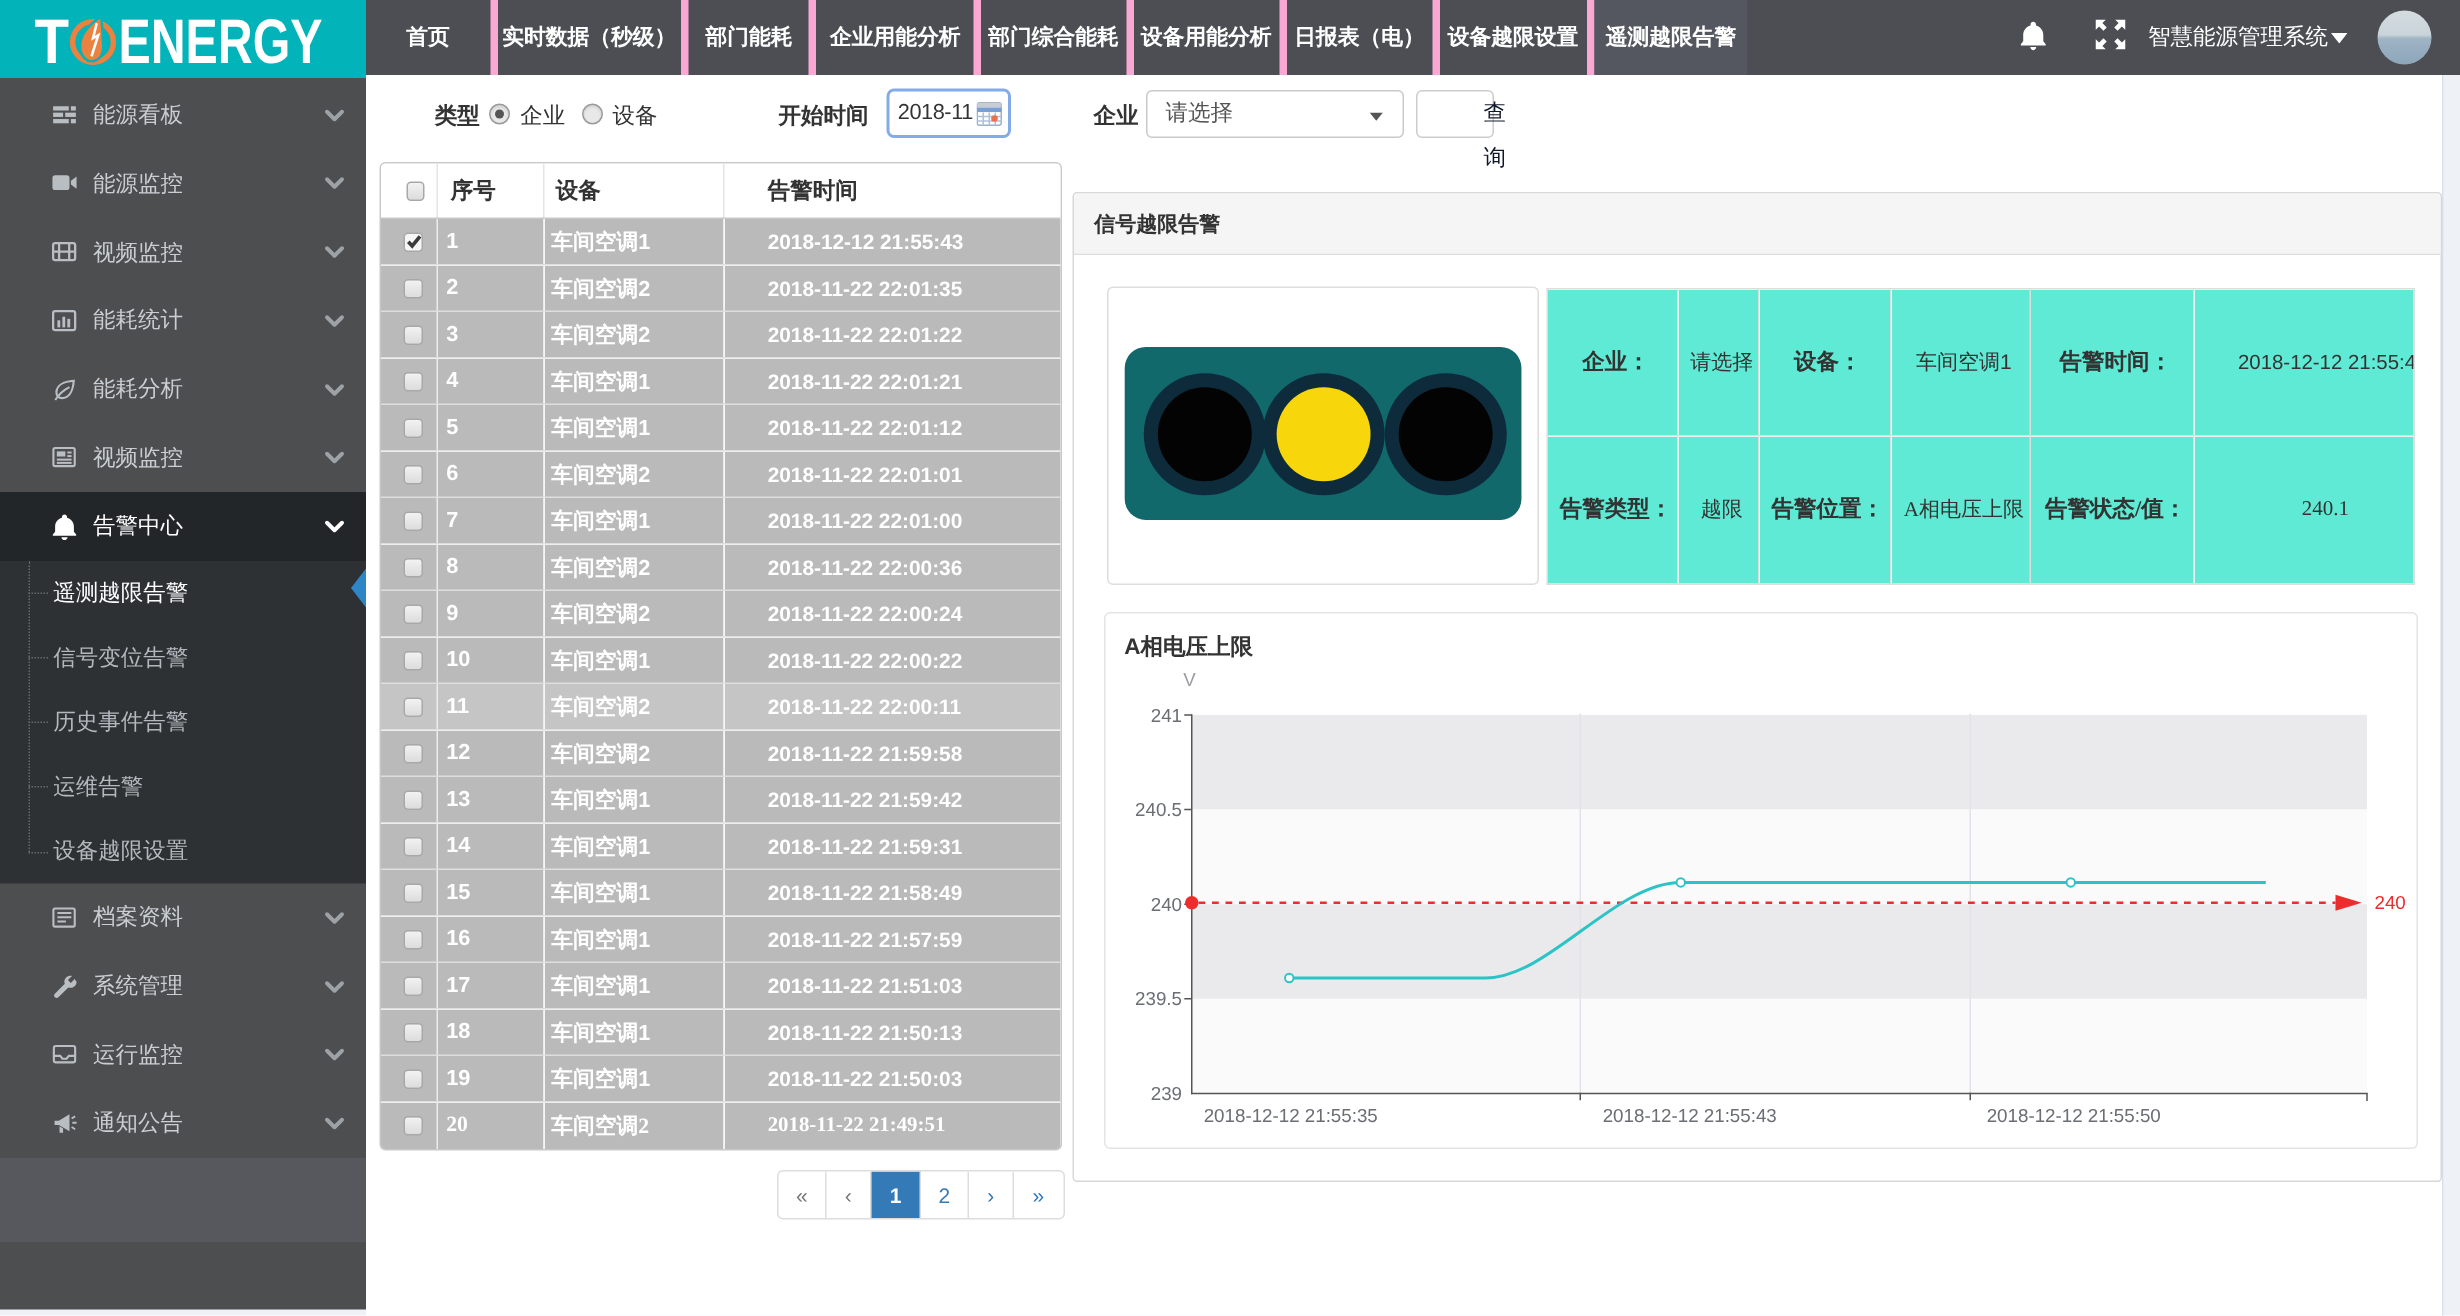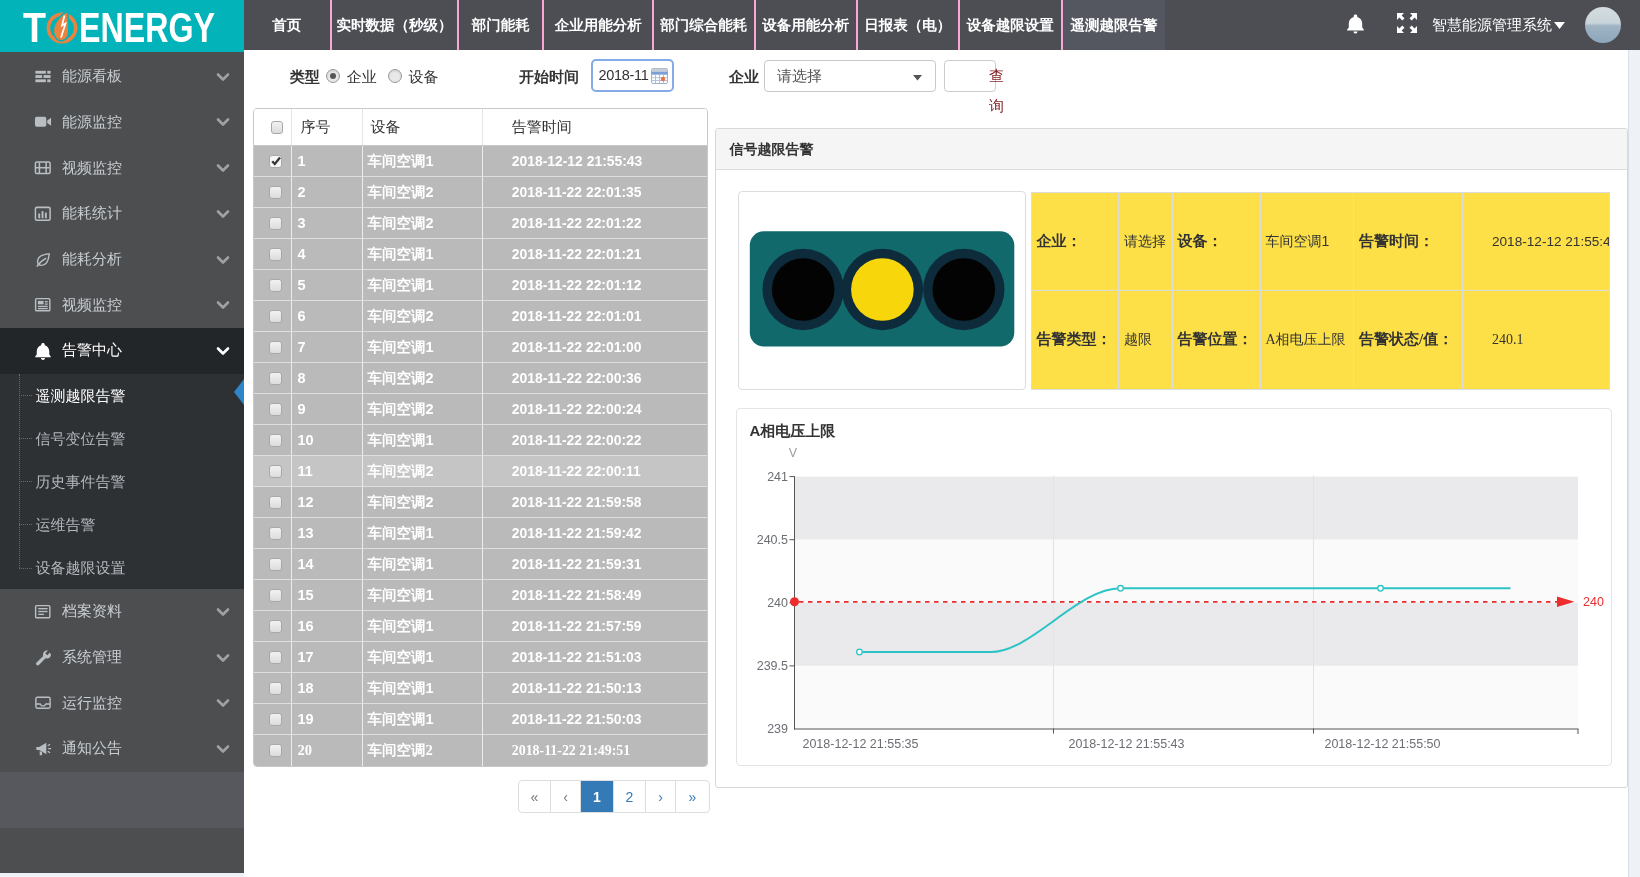--- a/index.html
+++ b/index.html
@@ -5,21 +5,21 @@
 <style>
 * { margin:0; padding:0; box-sizing:border-box; }
 html,body { width:1640px; height:877px; overflow:hidden; }
 body { font-family:"Liberation Sans",sans-serif; background:#eef1f5; position:relative; }
 .abs { position:absolute; }
 
 
 #header { position:absolute; left:0; top:0; width:1640px; height:50px; background:#4c4e54; z-index:5; }
 #logo { position:absolute; left:0; top:0; width:244px; height:52px; background:#02b3ba; z-index:9; }
 #nav { position:absolute; left:244px; top:0; height:50px; display:flex; }
-.navitem { height:50px; line-height:50px; color:#fff; font-size:14.5px; font-weight:bold; text-align:center; border-right:2px solid #f9a8d4; }
+.navitem { height:50px; line-height:50px; color:#fff; font-size:14.5px; font-weight:bold; text-align:center; border-right:5px solid #f9a8d4; }
 .navitem.active { background:#54575f; border-right:none; }
 #nav-right { position:absolute; left:0; top:0; width:1640px; height:50px; pointer-events:none; }
 
 
 #sidebar { position:absolute; left:0; top:50px; width:244px; height:823px; background:#4c4e50; padding-top:3.8px; }
 .sb-item { position:relative; height:45.7px; display:flex; align-items:center; color:#c9ced2; font-size:15px; }
 .sb-item .icon { position:absolute; left:34px; width:18px; height:18px; top:14px; }
 .sb-item .lbl { position:absolute; left:62px; }
 .sb-item .chev { position:absolute; right:14px; top:16px; width:14px; height:14px; }
 .sb-item.open { background:#232629; color:#fff; }
@@ -30,46 +30,46 @@
 
 
 #content { position:absolute; left:244px; top:50px; width:1384.5px; height:856px; background:#fff; border-right:1px solid #d9dfe6; }
 
 
 .flabel { position:absolute; font-weight:bold; font-size:15px; color:#333; top:18px; }
 .radio { position:absolute; top:19px; width:14px; height:14px; border-radius:50%; background:#e8e8e8; border:1px solid #9a9a9a; box-shadow:inset 0 1px 2px rgba(0,0,0,0.12); }
 .radio.sel::after { content:""; position:absolute; left:3px; top:3px; width:6px; height:6px; border-radius:50%; background:#555; }
 #dateinput { position:absolute; left:346.5px; top:9px; width:83px; height:33px; border:2px solid #82abe8; border-radius:5px; background:#fff; font-size:14.5px; color:#333; line-height:29px; padding-left:6px; letter-spacing:-0.3px; }
 #entsel { position:absolute; left:520px; top:10px; width:172px; height:32px; border:1px solid #c9c9c9; border-radius:4px; background:#fff; font-size:15px; color:#555; line-height:30px; padding-left:12px; }
-#qbtn { position:absolute; left:700px; top:10px; width:52px; height:32px; border:1px solid #ccc; border-radius:4px; background:#fff; font-size:15px; color:#7f1d1d; text-align:center; line-height:30px;padding-left:44px; }
+#qbtn { position:absolute; left:700px; top:10px; width:52px; height:32px; border:1px solid #ccc; border-radius:4px; background:#fff; font-size:15px; color:#0f172a; text-align:center; line-height:30px;padding-left:44px; }
 
 
 #tablewrap { position:absolute; left:9.4px; top:58.4px; width:455px; border:1px solid #c8c8c8; border-radius:4px; overflow:hidden; background:#fff; }
 table { border-collapse:collapse; width:100%; table-layout:fixed; }
-th { background:#fff; color:#333; font-size:15px; font-weight:normal; text-align:left; height:36.6px; padding:0 0 0 8px; border-bottom:1px solid #c8c8c8; border-right:1px solid #e5e5e5; }
+th { background:#fff; color:#333; font-size:15px; font-weight:bold; text-align:left; height:36.6px; padding:0 0 0 8px; border-bottom:1px solid #c8c8c8; border-right:1px solid #e5e5e5; }
 td { background:#bababa; color:#fff; font-weight:bold; font-size:14.5px; height:31px; padding:0 0 0 5px; border-bottom:1px solid #dedede; border-right:1px solid #ececec; overflow:hidden; white-space:nowrap; }
 tr.hl td { background:#c5c5c5; }
 th:last-child, td:last-child { border-right:none;padding-left:29px; }
 tr:last-child td { border-bottom:none;font-family:Liberation Serif, serif; }
 .cb { width:12.5px; height:12.5px; border:1px solid #a8a8a8; border-radius:3px; background:linear-gradient(#f2f2f2,#dcdcdc); margin:0 auto; position:relative; }
 .cb.ck { background:#f6f6f6; }
 
 
 #pager { position:absolute; left:274px; top:729.8px; height:33.7px; display:flex; border:1px solid #ddd; border-radius:4px; overflow:hidden; background:#fff; }
 #pager div { border-right:1px solid #ddd; text-align:center; font-size:14px; color:#337ab7; line-height:32px; }
 #pager div:last-child { border-right:none; }
 #pager .dis { color:#777; }
 #pager .cur { background:#337ab7; color:#fff; font-weight:bold; }
 
 
 #rpanel { position:absolute; left:470.5px; top:54.3px; width:913px; height:660px; border:1px solid #d8d8d8; border-radius:3px; background:#fff;margin-top:24px; }
 #rphead { height:41px; background:#f5f5f5; border-bottom:1px solid #ddd; border-radius:3px 3px 0 0; font-weight:bold; font-size:14px; color:#333; line-height:41px; padding-left:14px; }
 #lightbox { position:absolute; left:22.5px; top:62px; width:287.6px; height:198.6px; border:1px solid #ddd; border-radius:4px; }
 #infotable { position:absolute; left:315px; top:62.7px; width:578px; height:196.6px; }
-#infotable table td { background:#fde047; border:1px solid #ddd; height:98.3px; white-space:nowrap; }
+#infotable table td { background:#5eead4; border:1px solid #ddd; height:98.3px; text-align:center; white-space:nowrap; }
 #infotable .k { font-weight:bold; font-size:15px; color:#333; }
 #infotable .v { font-size:14px; font-weight:normal; color:#333; }
 
 
 #chartcard { position:absolute; left:20px; top:278.7px; width:876.5px; height:358.5px; border:1px solid #e4e4e4; border-radius:4px; }
 
 #submenu::before { content:""; position:absolute; left:18.5px; top:0; bottom:21px; border-left:1px dotted #66696c; }
 .sub-item::before { content:""; position:absolute; left:19px; top:50%; width:13px; border-top:1px dotted #66696c; }
 .sub-item.active::after { content:""; position:absolute; right:0; top:5px; border-right:10px solid #2e86c6; border-top:13.5px solid transparent; border-bottom:13.5px solid transparent; }
 </style>

